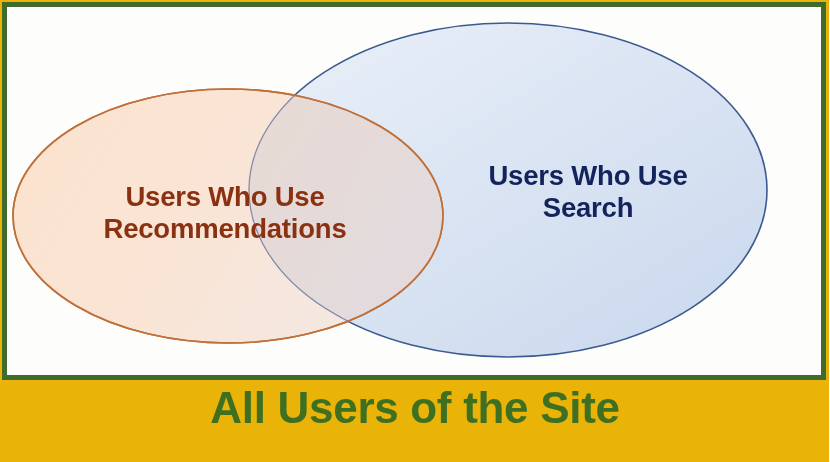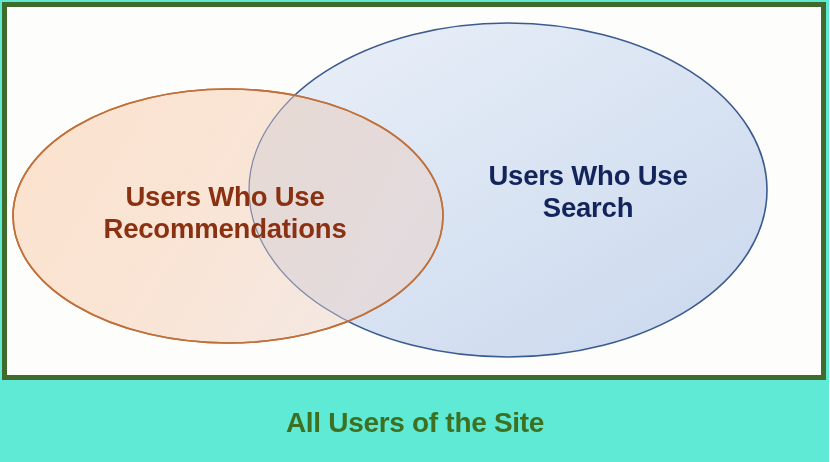--- a/index.html
+++ b/index.html
@@ -11,21 +11,21 @@
     width: 830px;
     height: 462px;
     overflow: hidden;
     font-family: "Liberation Sans", sans-serif;
   }
 
   #stage {
     position: relative;
     width: 829px;
     height: 462px;
-    background: #5eead4;
+    background: #eab308;
   }
 
   
   .universe-box {
     position: absolute;
     left: 2px;
     top: 2px;
     width: 814px;
     height: 368px;
     border: 5px solid #3f6b2c;
@@ -67,25 +67,24 @@
     color: #13245d;
   }
 
   
   .universe-caption {
     position: absolute;
     left: 0;
     top: 383px;
     width: 830px;
     text-align: center;
-    font-size: 28px;
+    font-size: 44px;
     font-weight: bold;
     letter-spacing: -0.3px;
     color: #3f7021;
-    margin-top: 24px;
   }
 </style>
 </head>
 <body>
 
 <div id="stage">
 
   <div class="universe-box"></div>
 
   <svg class="venn-layer" viewBox="0 0 830 462">

